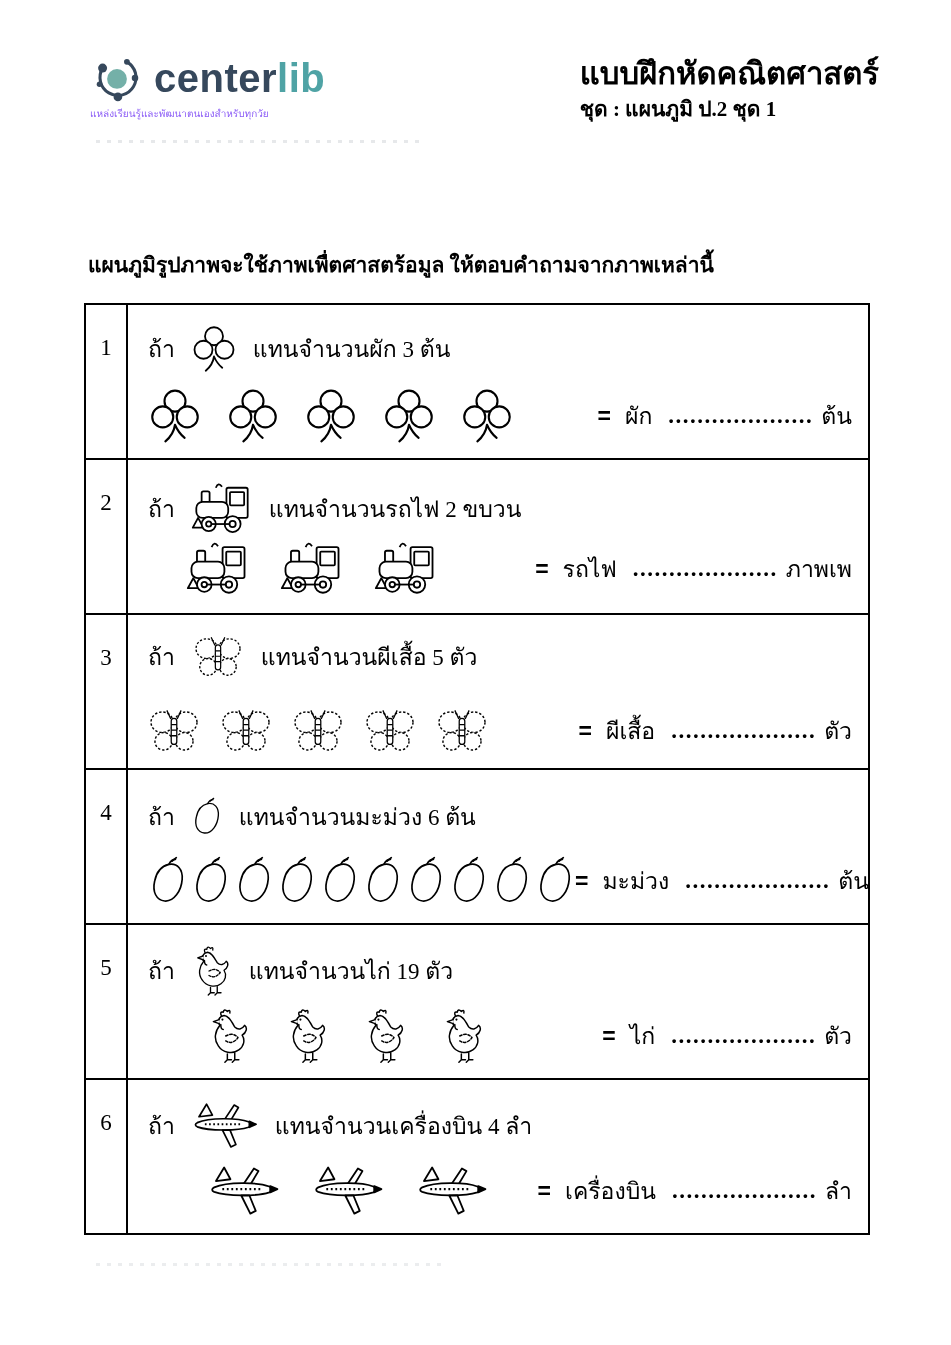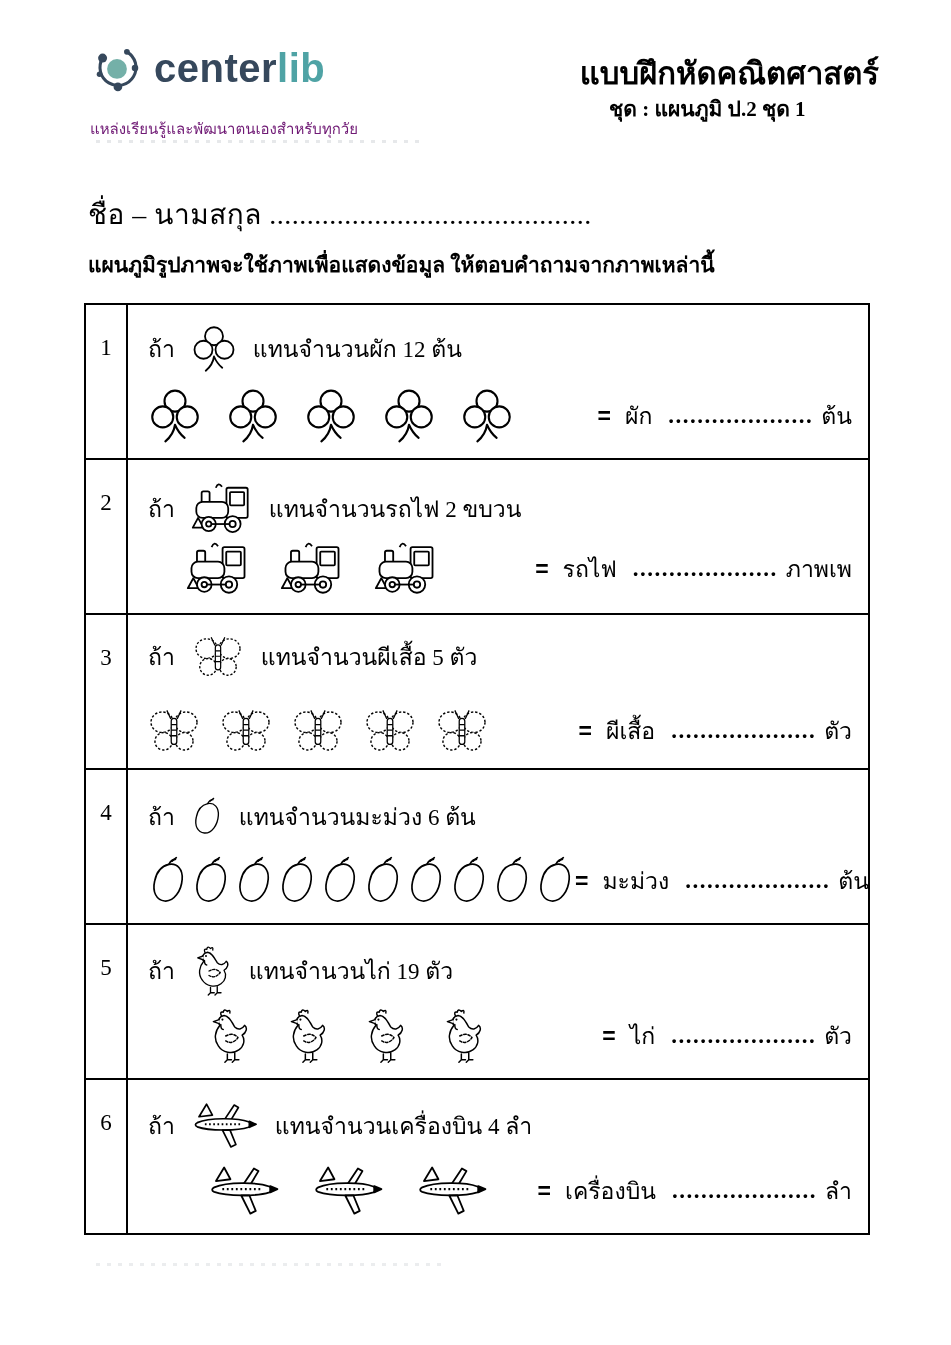--- a/index.html
+++ b/index.html
@@ -7,29 +7,29 @@
   .page {
     position:relative;
     width:951px; height:1345px;
     background:#ffffff;
     font-family:"Liberation Serif", serif;
     color:#000;
     overflow:hidden;
   }
 
   
-  .logo-block { position:absolute; left:90px; top:40px; }
+  .logo-block { position:absolute; left:90px; top:50px; }
   .logo-row { display:flex; align-items:center; gap:10px; }
   .logo-mark svg { width:54px; height:56px; display:block; }
   .logo-text { font-family:"Liberation Sans", sans-serif; font-weight:bold; font-size:40px; letter-spacing:0.5px; }
   .lt-a { color:#36485c; }
   .lt-b { color:#4fa3a5; }
-  .tagline { margin-top:21px; font-size:15px; color:#701a75; font-family:"Liberation Sans", sans-serif; }
-
-  .titles { position:absolute; right:72px; top:55px; text-align:center; }
+  .tagline { margin-top:0; font-size:10px; color:#8b5cf6; font-family:"Liberation Sans", sans-serif; }
+
+  .titles { position:absolute; right:72px; top:55px; text-align:left; }
   .title { font-size:31px; font-weight:bold; line-height:1.2; }
   .subtitle { font-size:21px; font-weight:bold; padding-right:44px; }
 
   
   .artifact { position:absolute; height:3px; opacity:0.35;
     background:repeating-linear-gradient(90deg,#b9bec4 0 4px, transparent 4px 11px); }
   .artifact-top { left:96px; top:140px; width:330px; }
   .artifact-bottom { left:96px; top:1263px; width:350px; opacity:0.28; }
 
   
@@ -165,38 +165,37 @@
     <div class="tagline">แหล่งเรียนรู้และพัฒนาตนเองสำหรับทุกวัย</div>
   </div>
 
   <div class="titles">
     <div class="title">แบบฝึกหัดคณิตศาสตร์</div>
     <div class="subtitle">ชุด : แผนภูมิ ป.2 ชุด 1</div>
   </div>
 
   <div class="artifact artifact-top"></div>
 
-  <div class="name-line">ชื่อ – นามสกุล ...........................................</div>
-  <div class="instruction">แผนภูมิรูปภาพจะใช้ภาพเพื่อแสดงข้อมูล ให้ตอบคำถามจากภาพเหล่านี้</div>
+  <div class="instruction">แผนภูมิรูปภาพจะใช้ภาพเพื่ตศาสตร้อมูล ให้ตอบคำถามจากภาพเหล่านี้</div>
 
   <table class="qtable">
     <tbody>
 
       <tr class="qrow r1">
         <td class="num">1</td>
         <td class="content">
             <div class="row-inner">
           <div class="prompt">
             <span>ถ้า</span>
             <span class="icon key">
                   <svg class="ic">
                     <use href="#ic-clover"></use>
                   </svg>
                 </span>
-            <span>แทนจำนวนผัก 12 ต้น</span>
+            <span>แทนจำนวนผัก 3 ต้น</span>
           </div>
           <div class="answer-line">
             <div class="picto">
               <span class="icon">
                     <svg class="ic">
                       <use href="#ic-clover"></use>
                     </svg>
                   </span>
             <span class="icon">
                     <svg class="ic">

